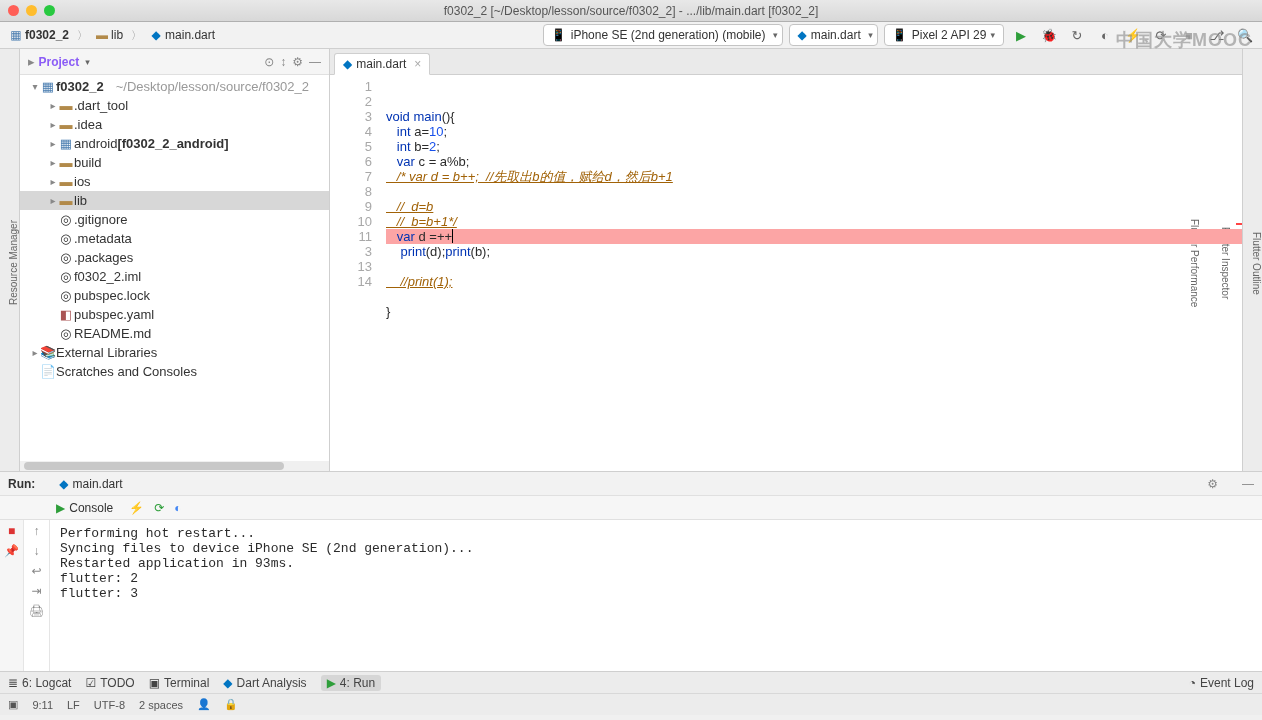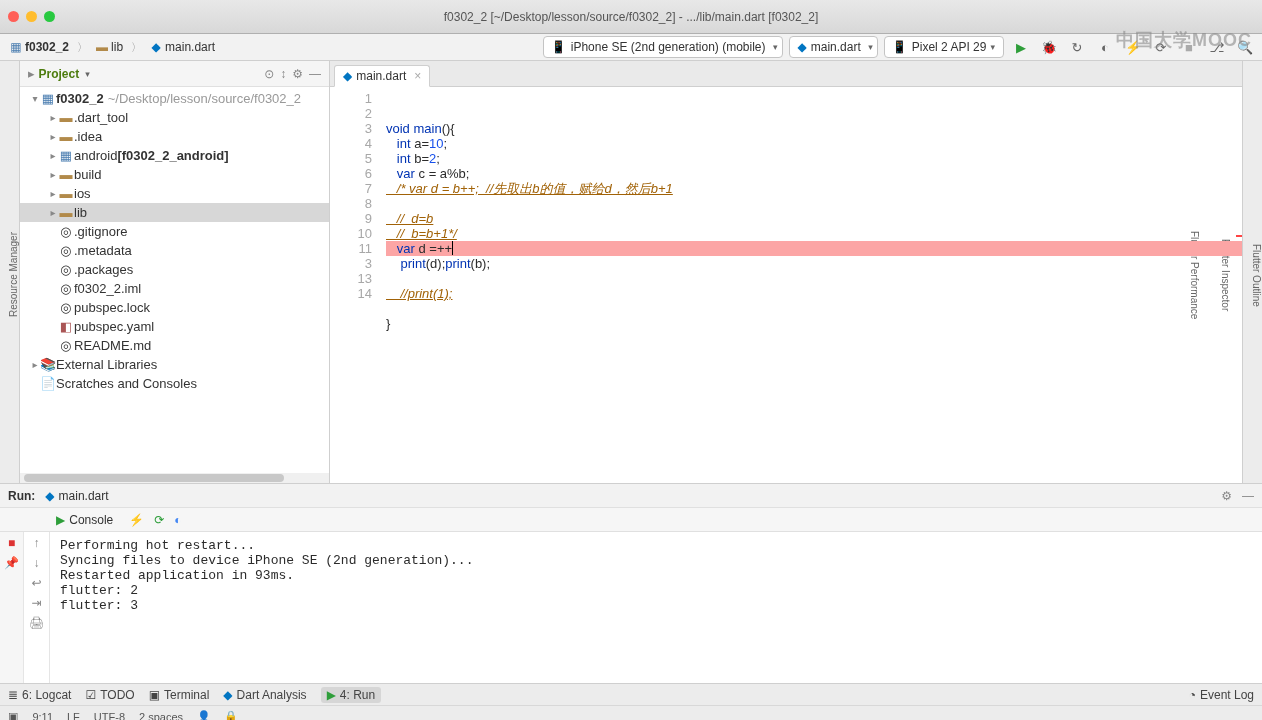--- a/index.html
+++ b/index.html
@@ -1,19 +1,19 @@
 <!DOCTYPE html>
 <html><head>
 <meta charset="utf-8">
 <style>
 * { margin: 0; padding: 0; box-sizing: border-box; font-family: -apple-system, "Helvetica Neue", Arial, sans-serif; }
 body { width: 1262px; height: 720px; background: #f0f0f0; overflow: hidden; position: relative; font-size: 13px; color: #333; }
 
 
-.titlebar { height: 34px; background: linear-gradient(#e8e8e8, #d8d8d8); display: flex; align-items: center; padding: 0 8px; border-bottom: 1px solid #b0b0b0; position: relative; }
+.titlebar { height: 22px; background: linear-gradient(#e8e8e8, #d8d8d8); display: flex; align-items: center; padding: 0 8px; border-bottom: 1px solid #b0b0b0; position: relative; }
 .traffic { display: flex; gap: 7px; }
 .traffic span { width: 11px; height: 11px; border-radius: 50%; display: inline-block; }
 .tl-close { background: #ff5f57; }
 .tl-min { background: #ffbd2e; }
 .tl-max { background: #28c940; }
 .title-text { position: absolute; left: 0; right: 0; text-align: center; font-size: 12px; color: #555; pointer-events: none; }
 
 
 .crumbbar { height: 27px; background: #f2f2f2; border-bottom: 1px solid #cfcfcf; display: flex; align-items: center; padding: 0 6px; gap: 4px; }
 .crumb { display: flex; align-items: center; gap: 3px; padding: 2px 4px; font-size: 12px; color: #333; }
@@ -34,21 +34,21 @@
 .leftstrip { width: 20px; background: #ececec; border-right: 1px solid #cfcfcf; display: flex; flex-direction: column; align-items: center; font-size: 10px; color: #666; writing-mode: vertical-rl; text-orientation: mixed; padding-top: 6px; gap: 20px;}
 .leftstrip .lbl { transform: rotate(180deg); padding: 4px 0; }
 
 
 .rightstrip { width: 20px; background: #ececec; border-left: 1px solid #cfcfcf; display: flex; flex-direction: column; align-items: center; font-size: 10px; color: #666; writing-mode: vertical-rl; padding-top: 6px; gap: 20px;}
 .rightstrip .lbl { padding: 4px 0; }
 
 
 .projpanel { width: 310px; background: #fff; border-right: 1px solid #cfcfcf; display: flex; flex-direction: column; }
 .projhead { height: 26px; display: flex; align-items: center; padding: 0 8px; border-bottom: 1px solid #e0e0e0; background: #f5f5f5; }
-.projhead .title { font-weight: 600; font-size: 12px; color: #4d7c0f; }
+.projhead .title { font-weight: 600; font-size: 12px; color: #8b5cf6; }
 .projhead .htools { margin-left: auto; display: flex; gap: 6px; color: #888; font-size: 12px; }
 .tree { overflow: auto; flex: 1; padding: 2px 0; }
 .tree .node { display: flex; align-items: center; height: 19px; font-size: 13px; white-space: nowrap; }
 .tree .node .disc { width: 10px; color: #888; font-size: 10px; text-align: center; }
 .tree .node .ico { width: 16px; display: inline-flex; justify-content: center; }
 .tree .node.sel { background: #d7d7d7; }
 .tree .lvl0 { padding-left: 10px; }
 .tree .lvl1 { padding-left: 28px; }
 .dim { color: #999; }
 .bold { font-weight: 600; }
@@ -67,21 +67,21 @@
 .code .line { height: 15px; }
 .code .hl-line { background: #fca5a5; }
 .kw { color: #0033b3; font-weight: 500; }
 .num { color: #1750eb; }
 .cmt { color: #a16207; font-style: italic; text-decoration: underline; }
 .caret { display: inline-block; width: 1px; height: 14px; background: #000; vertical-align: text-top; }
 .code .err-stripe { position: absolute; right: 0; top: 148px; width: 6px; height: 2px; background: #f44; }
 
 
 .runpanel { border-top: 1px solid #cfcfcf; background: #fff; height: 200px; display: flex; flex-direction: column; }
-.runhead { height: 24px; background: #f2f2f2; border-bottom: 1px solid #e0e0e0; display: flex; align-items: center; padding: 0 8px; gap: 10px; font-size: 12px; }
+.runhead { height: 24px; background: #f2f2f2; border-bottom: 1px solid #e0e0e0; display: flex; align-items: center; padding: 0 8px; gap: 24px; font-size: 12px; }
 .runhead .title { font-weight: 600; color: #333; }
 .runhead .conf { display: flex; align-items: center; gap: 4px; color: #333; }
 .runhead .gear { margin-left: auto; color: #888; }
 .runconsole-tabs { height: 24px; background: #f6f6f6; border-bottom: 1px solid #e0e0e0; display: flex; align-items: center; padding-left: 50px; gap: 10px; font-size: 12px; }
 .ctab { display: flex; align-items: center; gap: 4px; padding: 3px 6px; }
 .runbody { flex: 1; display: flex; }
 .runleft { width: 24px; border-right: 1px solid #e5e5e5; background: #f6f6f6; display: flex; flex-direction: column; align-items: center; padding-top: 4px; gap: 6px; color: #888; font-size: 12px; }
 .runleft .stop { color: #d33; }
 .runleft2 { width: 26px; border-right: 1px solid #e5e5e5; background: #fff; display: flex; flex-direction: column; align-items: center; padding-top: 4px; gap: 6px; color: #888; font-size: 12px; }
 .conout { flex: 1; padding: 6px 10px; font-family: Liberation Mono, monospace; font-size: 13px; line-height: 15px; white-space: pre; color: #2b2b2b; overflow: auto; }
@@ -173,21 +173,21 @@
         <span>↕</span>
         <span>⚙</span>
         <span>—</span>
       </div>
     </div>
     <div class="tree">
       <div class="node lvl0">
         <span class="disc">▾</span>
         <span class="ico mod-ico">▦</span>
         <span class="bold">f0302_2</span>
-        <span class="dim" style="margin-left:4px;">~/Desktop/lesson/source/f0302_2</span>
+        <span class="dim" style="margin-left:12px;">~/Desktop/lesson/source/f0302_2</span>
       </div>
       <div id="tree-items">
           <div class="node lvl1">
             <span class="disc">▸</span>
             <span class="ico folder-ico">▬</span>
             <span>.dart_tool</span>
           </div>
           <div class="node lvl1">
             <span class="disc">▸</span>
             <span class="ico folder-ico">▬</span>

